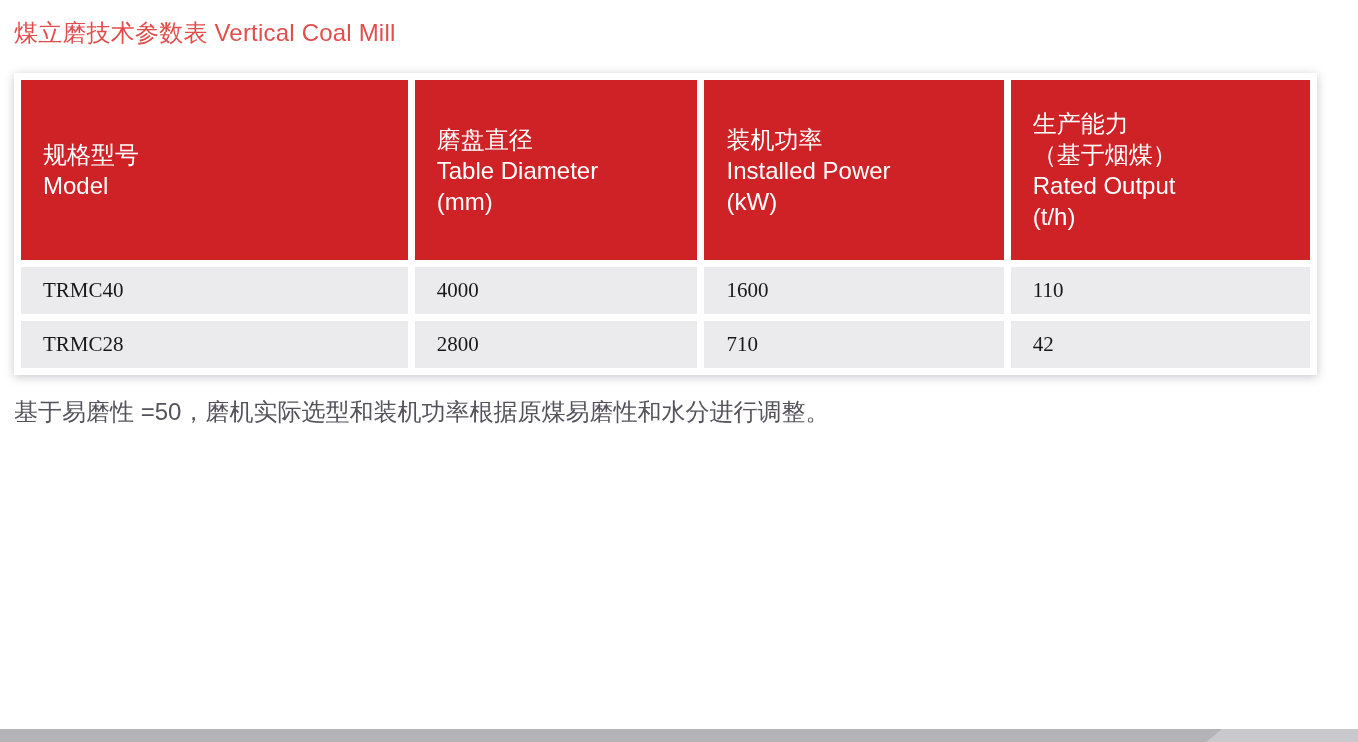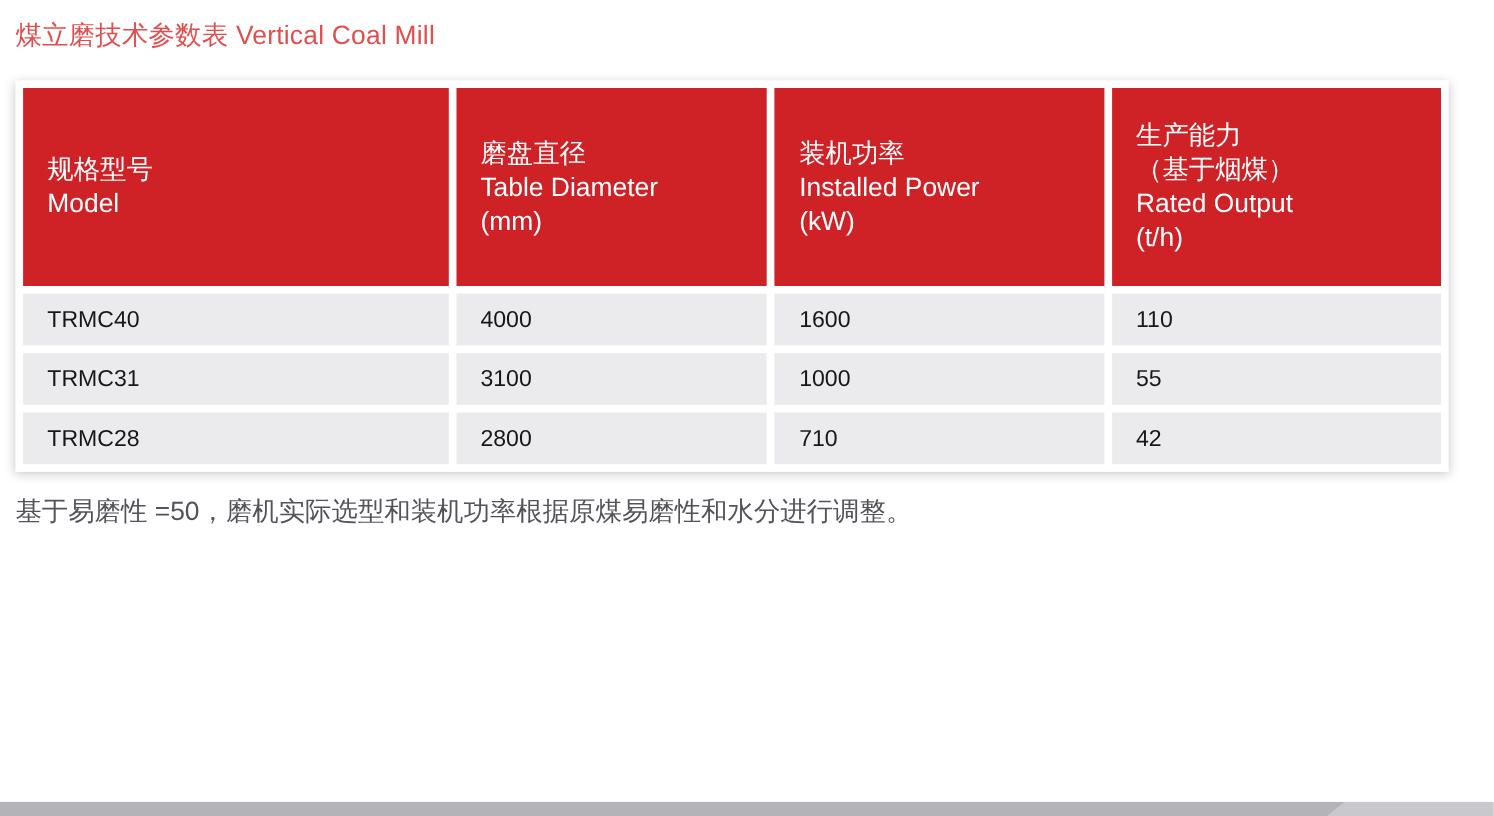--- a/index.html
+++ b/index.html
@@ -49,21 +49,21 @@
     padding-left: 22px;
     font-weight: 400;
     font-size: 24px;
     line-height: 31px;
   }
   table.spec-table th span { display: block; }
   table.spec-table td {
     background: var(--row-bg);
     height: 47px;
     padding-left: 22px;
-    font-family: Liberation Sans, sans-serif;
+    font-family: Liberation Serif, serif;
     font-size: 21px;
     color: #17161a;
     vertical-align: middle;
   }
 
   .footnote {
     margin: 20px 14px 0 14px;
     max-width: 1322px;
     color: var(--note-text);
     font-size: 24px;
@@ -124,26 +124,20 @@
         </tr>
       </thead>
       <tbody>
         <tr>
           <td>TRMC40</td>
           <td>4000</td>
           <td>1600</td>
           <td>110</td>
         </tr>
         <tr>
-          <td>TRMC31</td>
-          <td>3100</td>
-          <td>1000</td>
-          <td>55</td>
-        </tr>
-        <tr>
           <td>TRMC28</td>
           <td>2800</td>
           <td>710</td>
           <td>42</td>
         </tr>
       </tbody>
     </table>
   </div>
 
   <div class="footnote">

